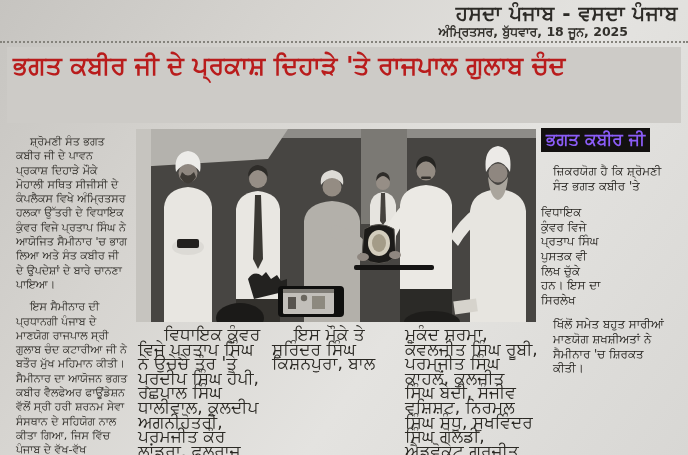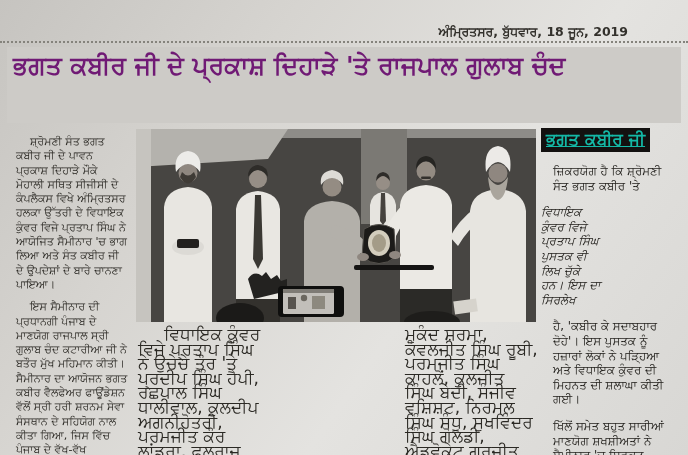--- a/index.html
+++ b/index.html
@@ -7,47 +7,48 @@
     position:relative;width:688px;height:455px;overflow:hidden;
     background:linear-gradient(125deg,#c6c4c0 0%,#d6d4d0 30%,#e4e3e0 62%,#d8d7d4 100%);
     font-family:"DejaVu Sans","Liberation Sans",sans-serif;color:#26241f;
   }
   .mast-title{position:absolute;top:1px;right:10px;font-size:20px;font-weight:bold;color:#2d2b27;letter-spacing:.5px;}
   .mast-date{position:absolute;top:24px;right:60px;font-size:12.5px;font-weight:bold;color:#33312c;}
   .dotted-rule{position:absolute;top:41px;left:0;width:688px;height:0;border-top:2px dotted #85837c;}
   .headline{
     position:absolute;left:7px;top:47px;width:674px;height:76px;box-sizing:border-box;
     background:#cdcbc7;padding:1px 6px 0;font-weight:bold;font-size:25px;line-height:36px;
-    color:#701a75;white-space:nowrap;
+    color:#b91c1c;white-space:nowrap;
   }
   .leftcol{position:absolute;left:8px;top:127px;width:128px;font-size:11px;line-height:14.3px;color:#2b2924;}
   .leftcol p{margin:8px;text-indent:14px;}
   .photo{position:absolute;left:136px;top:129px;width:400px;height:193px;}
   .photo svg{display:block;width:100%;height:100%;}
   .col{position:absolute;top:327px;width:131px;font-size:17px;line-height:14.6px;color:#2b2924;}
   .col p{margin:0;}
   .col1{left:138px;} .col1 p{text-indent:26px;}
   .col2{left:272px;} .col2 .p2{text-indent:22px;}
   .col3{left:405px;width:134px;}
   .sidebar{position:absolute;left:541px;top:128px;width:143px;font-size:11.8px;line-height:14.6px;color:#23211d;}
   .side-title{font-weight:bold;font-size:17px;line-height:22px;margin-bottom:3px;}
-  .side-title span{background:#131110;color:#14b8a6;padding:0 5px 2px;display:inline-block;text-decoration:underline;}
+  .side-title span{background:#131110;color:#8b5cf6;padding:0 5px 2px;display:inline-block;}
   .sidebar p{margin:12px;}
-  .book-row{display:flex;align-items:flex-end;font-style:italic;}
+  .book-row{display:flex;align-items:flex-end;}
   .book-text{width:64px;flex:0 0 64px;}
   .book{flex:0 0 76px;width:76px;height:118px;margin-left:2px;}
   .book svg{display:block;width:100%;height:100%;}
   .side-para2{margin-top:10px !important;}
 </style>
 </head>
 <body>
 
 <div class="page">
 
-  <div class="mast-date">ਅੰਮ੍ਰਿਤਸਰ, ਬੁੱਧਵਾਰ, 18 ਜੂਨ, 2019</div>
+  <div class="mast-title">ਹਸਦਾ ਪੰਜਾਬ - ਵਸਦਾ ਪੰਜਾਬ</div>
+  <div class="mast-date">ਅੰਮ੍ਰਿਤਸਰ, ਬੁੱਧਵਾਰ, 18 ਜੂਨ, 2025</div>
   <div class="dotted-rule"></div>
 
   <div class="headline">
     <div>ਭਗਤ ਕਬੀਰ ਜੀ ਦੇ ਪ੍ਰਕਾਸ਼ ਦਿਹਾੜੇ 'ਤੇ ਰਾਜਪਾਲ ਗੁਲਾਬ ਚੰਦ</div>
   </div>
 
   <div class="leftcol">
     <p>ਸ਼੍ਰੋਮਣੀ ਸੰਤ ਭਗਤ ਕਬੀਰ ਜੀ ਦੇ ਪਾਵਨ ਪ੍ਰਕਾਸ਼ ਦਿਹਾੜੇ ਮੌਕੇ ਮੋਹਾਲੀ ਸਥਿਤ ਸੀਜੀਸੀ ਦੇ ਕੰਪਲੈਕਸ ਵਿਖੇ ਅੰਮ੍ਰਿਤਸਰ ਹਲਕਾ ਉੱਤਰੀ ਦੇ ਵਿਧਾਇਕ ਕੁੰਵਰ ਵਿਜੇ ਪ੍ਰਤਾਪ ਸਿੰਘ ਨੇ ਆਯੋਜਿਤ ਸੈਮੀਨਾਰ 'ਚ ਭਾਗ ਲਿਆ ਅਤੇ ਸੰਤ ਕਬੀਰ ਜੀ ਦੇ ਉਪਦੇਸ਼ਾਂ ਦੇ ਬਾਰੇ ਚਾਨਣਾ ਪਾਇਆ।</p>
     <p>ਇਸ ਸੈਮੀਨਾਰ ਦੀ ਪ੍ਰਧਾਨਗੀ ਪੰਜਾਬ ਦੇ ਮਾਣਯੋਗ ਰਾਜਪਾਲ ਸ੍ਰੀ ਗੁਲਾਬ ਚੰਦ ਕਟਾਰੀਆ ਜੀ ਨੇ ਬਤੌਰ ਮੁੱਖ ਮਹਿਮਾਨ ਕੀਤੀ। ਸੈਮੀਨਾਰ ਦਾ ਆਯੋਜਨ ਭਗਤ ਕਬੀਰ ਵੈਲਫੇਅਰ ਫਾਊਂਡੇਸ਼ਨ ਵੱਲੋਂ ਸ੍ਰੀ ਹਰੀ ਸ਼ਰਨਮ ਸੇਵਾ ਸੰਸਥਾਨ ਦੇ ਸਹਿਯੋਗ ਨਾਲ ਕੀਤਾ ਗਿਆ, ਜਿਸ ਵਿੱਚ ਪੰਜਾਬ ਦੇ ਵੱਖ-ਵੱਖ ਜ਼ਿਲ੍ਹਿਆਂ ਤੋਂ ਸਖਸ਼ੀਅਤਾਂ ਨੇ ਭਾਗ ਲਿਆ।</p>
   </div>
@@ -125,31 +126,31 @@
         <ellipse cx="296" cy="193" rx="28" ry="11" fill="#1e1d1b"></ellipse>
         <rect x="318" y="171" width="23" height="13" fill="#d6d3cc" transform="rotate(-8 329 177)"></rect>
       </g>
     </svg>
   </div>
 
   <div class="col col1">
     <p>ਵਿਧਾਇਕ ਕੁੰਵਰ ਵਿਜੇ ਪ੍ਰਤਾਪ ਸਿੰਘ ਨੇ ਉਚੇਚੇ ਤੌਰ 'ਤੇ ਪ੍ਰਦੀਪ ਸਿੰਘ ਹੈਪੀ, ਰਛਪਾਲ ਸਿੰਘ ਧਾਲੀਵਾਲ, ਕੁਲਦੀਪ ਅਗਨੀਹੋਤਰੀ, ਪਰਮਜੀਤ ਕੌਰ ਲਾਂਡਰਾ, ਫੁਲਰਾਜ ਸਿੰਘ, ਬਲਵਿੰਦਰ ਸਿੰਘ, ਵਿਸ਼ਾਲ ਸ਼ਰਮਾ,</p>
   </div>
   <div class="col col2">
+    <p class="p2">ਇਸ ਮੌਕੇ ਤੇ ਸੁਰਿੰਦਰ ਸਿੰਘ ਕਿਸ਼ਨਪੁਰਾ, ਬਾਲ</p>
   </div>
   <div class="col col3">
     <p>ਮੁਕੰਦ ਸ਼ਰਮਾ, ਕੰਵਲਜੀਤ ਸਿੰਘ ਰੂਬੀ, ਪਰਮਜੀਤ ਸਿੰਘ ਕਾਹਲੋਂ, ਕੁਲਜੀਤ ਸਿੰਘ ਬੇਦੀ, ਸੰਜੀਵ ਵਸ਼ਿਸ਼ਟ, ਨਿਰਮਲ ਸਿੰਘ ਸੰਧੂ, ਸੁਖਵਿੰਦਰ ਸਿੰਘ ਗੋਲਡੀ, ਐਡਵੋਕੇਟ ਗੁਰਜੀਤ ਸਿੰਘ ਸ਼ੇਖਨਮਾਜਰਾ, ਪ੍ਰੇਮ ਸਿੰਘ</p>
   </div>
 
   <aside class="sidebar">
     <div class="side-title">
       <span>ਭਗਤ ਕਬੀਰ ਜੀ</span><br>
     </div>
     <p>ਜ਼ਿਕਰਯੋਗ ਹੈ ਕਿ ਸ਼੍ਰੋਮਣੀ ਸੰਤ ਭਗਤ ਕਬੀਰ 'ਤੇ</p>
     <div class="book-row">
       <div class="book-text">ਵਿਧਾਇਕ ਕੁੰਵਰ ਵਿਜੇ ਪ੍ਰਤਾਪ ਸਿੰਘ ਪੁਸਤਕ ਵੀ ਲਿਖ ਚੁੱਕੇ ਹਨ। ਇਸ ਦਾ ਸਿਰਲੇਖ</div>
     </div>
-    <p>ਹੈ, 'ਕਬੀਰ ਕੇ ਸਦਾਬਹਾਰ ਦੋਹੇ'। ਇਸ ਪੁਸਤਕ ਨੂੰ ਹਜ਼ਾਰਾਂ ਲੋਕਾਂ ਨੇ ਪੜ੍ਹਿਆ ਅਤੇ ਵਿਧਾਇਕ ਕੁੰਵਰ ਦੀ ਮਿਹਨਤ ਦੀ ਸ਼ਲਾਘਾ ਕੀਤੀ ਗਈ।</p>
     <p class="side-para2">ਖਿੱਲੋਂ ਸਮੇਤ ਬਹੁਤ ਸਾਰੀਆਂ ਮਾਣਯੋਗ ਸ਼ਖਸ਼ੀਅਤਾਂ ਨੇ ਸੈਮੀਨਾਰ 'ਚ ਸ਼ਿਰਕਤ ਕੀਤੀ।</p>
 
   </aside>
 
 </div>
 
 </body></html>

